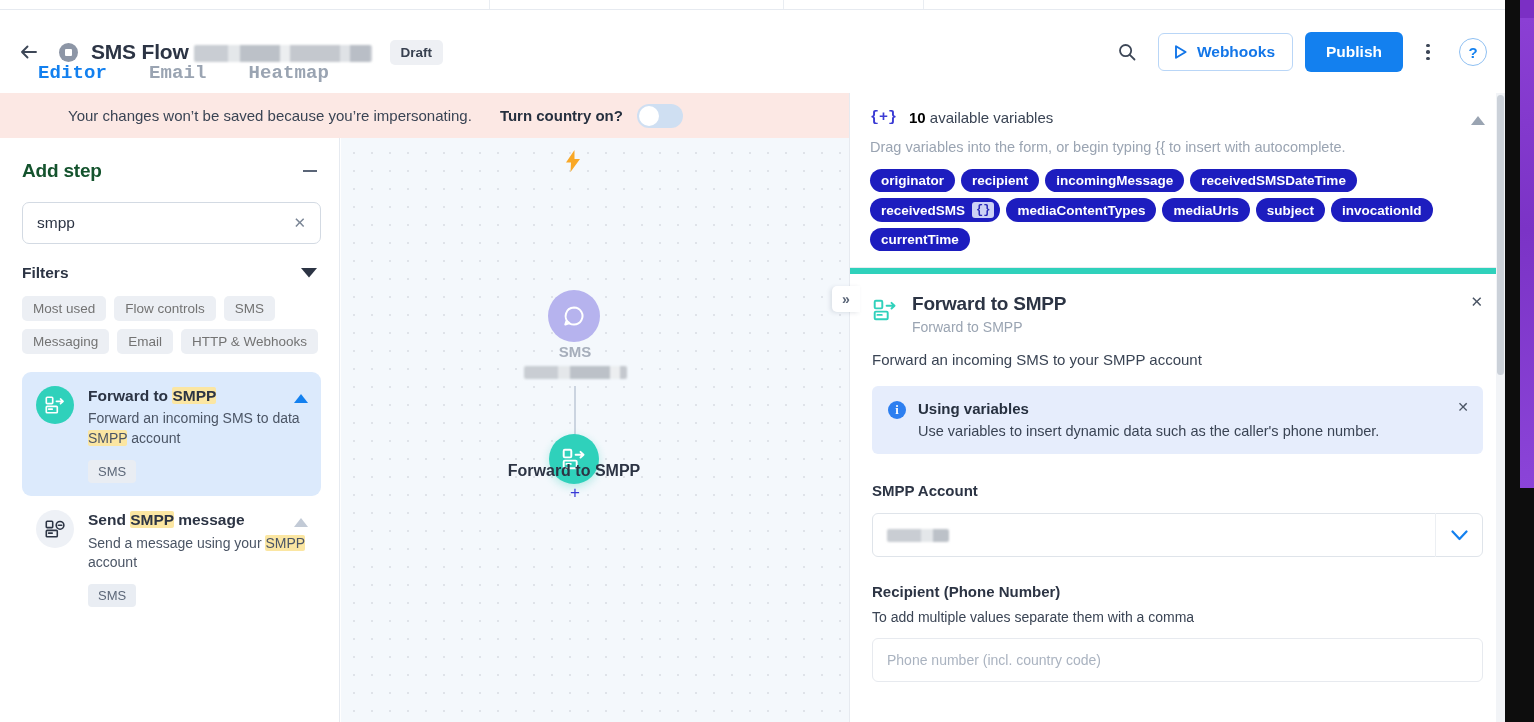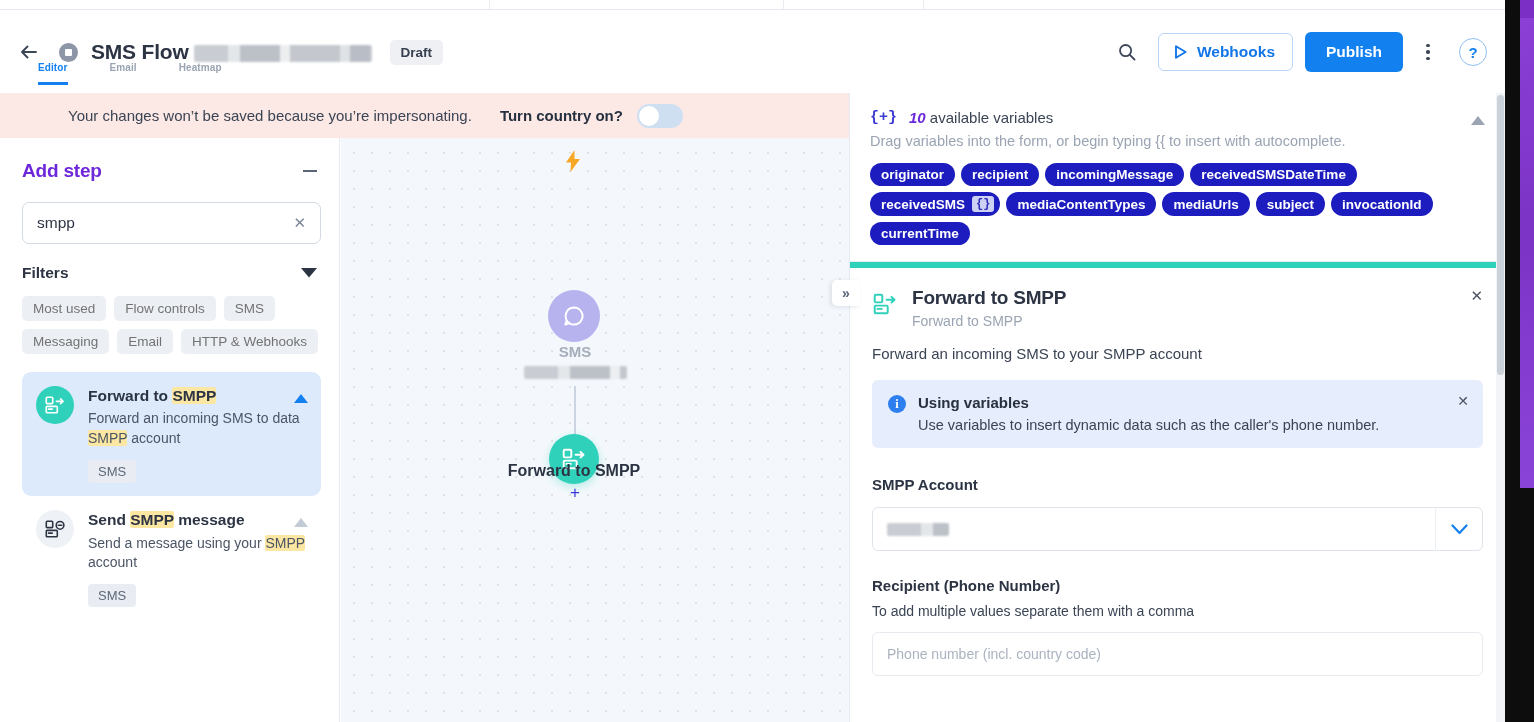--- a/index.html
+++ b/index.html
@@ -100,22 +100,22 @@
   .kebab i { width: 3.5px; height: 3.5px; border-radius: 50%; background: #3d4757; display: block; }
   .help-btn {
     width: 28px; height: 28px; border-radius: 50%; border: 1.6px solid #8fc0f2;
     color: #1380ef; font-size: 15px; font-weight: 700; display: flex;
     align-items: center; justify-content: center; margin-left: 16px; cursor: pointer;
   }
 
   
   .tabs { position: absolute; left: 38px; top: 52px; display: flex; gap: 42px; }
   .tab {
-    font-size: 10px; font-weight: 700; color: #9aa4b2; padding-bottom: 9px;
-    cursor: pointer; letter-spacing: .1px;
+    font-size: 19px; font-weight: 700; color: #9aa4b2; padding-bottom: 9px;
+    cursor: pointer; letter-spacing: .1px; font-family: Liberation Mono, monospace;
   }
   .tab.active { color: #1380ef; border-bottom: 3px solid #1380ef; }
   .hdr-underline {
     position: absolute; left: 0; top: 92px; width: 1505px; height: 1px; background: #e6eaf0;
   }
 
   
   .banner {
     position: absolute; left: 0; top: 93px; width: 849px; height: 45px;
     background: #fce8e4; display: flex; align-items: center; padding-left: 68px;
@@ -130,21 +130,21 @@
     position: absolute; left: 2px; top: 2px; width: 20px; height: 20px;
     border-radius: 50%; background: #fff;
   }
 
   
   .sidebar {
     position: absolute; left: 0; top: 138px; width: 340px; height: 584px;
     background: #fff; border-right: 1px solid #e6eaf0; padding: 22px 18px 0 22px;
   }
   .side-head { display: flex; align-items: center; justify-content: space-between; }
-  .side-title { font-size: 19px; font-weight: 700; color: #6d28d9; letter-spacing: -.2px; }
+  .side-title { font-size: 19px; font-weight: 700; color: #14532d; letter-spacing: -.2px; }
   .minus-btn { width: 22px; height: 22px; display: flex; align-items: center; justify-content: center; cursor: pointer; }
   .minus-btn i { width: 14px; height: 2px; background: #5a6577; display: block; }
 
   .search-box {
     margin-top: 20px; height: 42px; border: 1px solid #d3dae3; border-radius: 7px;
     display: flex; align-items: center; padding: 0 12px 0 14px; background: #fff;
   }
   .search-box input {
     flex: 1; border: none; outline: none; font-size: 15.5px; color: #2c3444;
     font-family: "Liberation Sans", sans-serif; background: transparent;
@@ -231,23 +231,23 @@
     position: absolute; left: 849px; top: 93px; width: 656px; height: 629px;
     background: #fff; border-left: 1px solid #e6eaf0;
   }
   .vars {
     padding: 16px 24px 16px 20px; border-bottom: 1px solid #e8ebf0;
     position: relative;
   }
   .vars-head { display: flex; align-items: center; gap: 12px; }
   .braces { color: #3b3bd4; font-size: 15px; font-weight: 700; font-family: "Liberation Mono", monospace; }
   .vars-count { font-size: 15px; color: #3a4454; }
-  .vars-count b { font-weight: 700; color: #6d28d9; font-style: italic; }
+  .vars-count b { font-weight: 700; color: #000000; }
   .vars-collapse { position: absolute; right: 20px; top: 18px; cursor: pointer; }
-  .vars-hint { margin-top: 7px; font-size: 14.5px; color: #9aa4b2; }
+  .vars-hint { margin-top: 13px; font-size: 14.5px; color: #9aa4b2; }
   .pills { margin-top: 14px; display: flex; flex-wrap: wrap; gap: 6px 6px; }
   .pill {
     background: #1d1dbf; color: #fff; font-size: 13.5px; font-weight: 600;
     padding: 4px 11px; border-radius: 20px; cursor: grab; white-space: nowrap;
     display: flex; align-items: center;
   }
   .pill .obj-badge {
     background: #cdd2f5; color: #2b2bb8; font-size: 12px; font-weight: 700;
     border-radius: 3px; padding: 1px 4px; margin-left: 7px; margin-right: -5px;
     font-family: "Liberation Mono", monospace;

